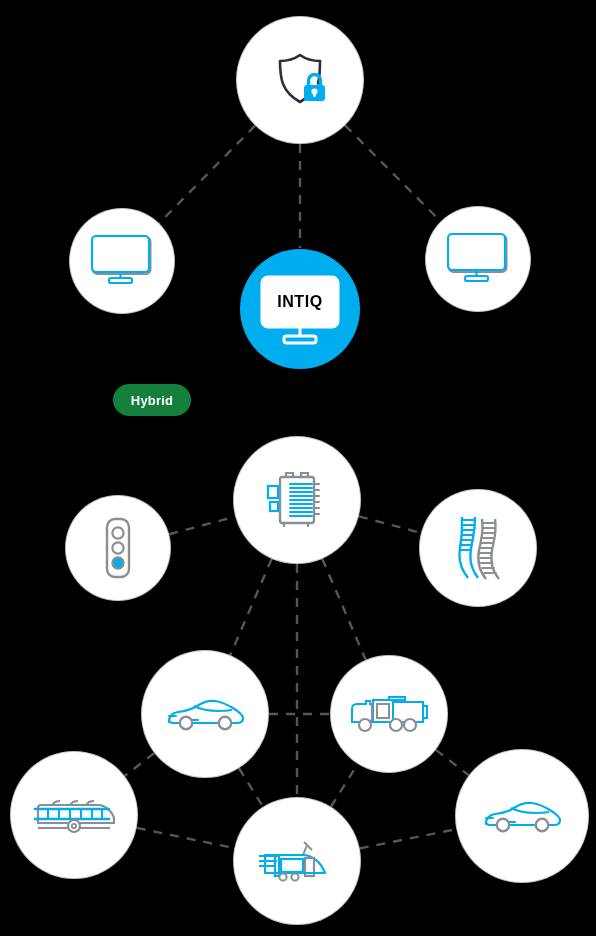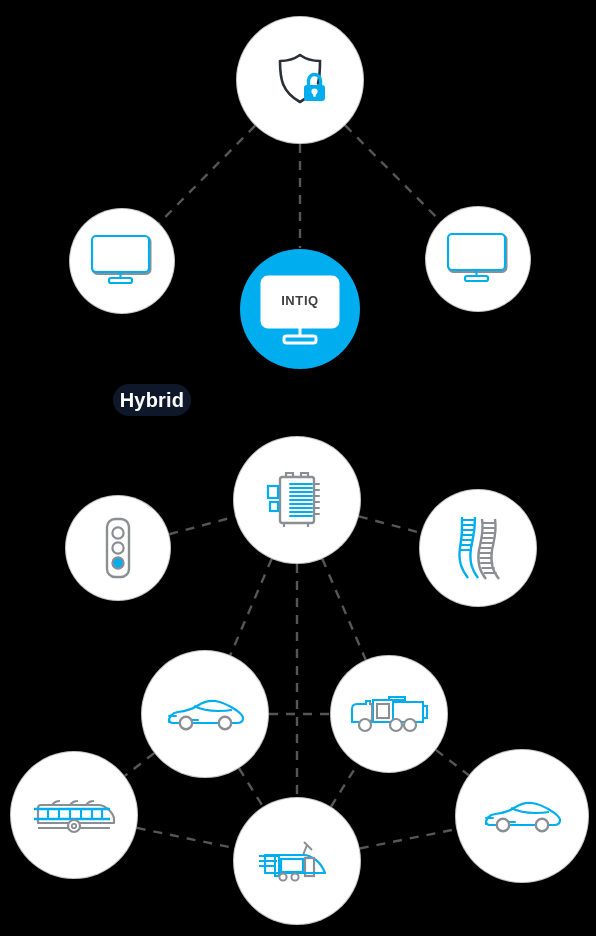--- a/index.html
+++ b/index.html
@@ -5,24 +5,24 @@
   html,body{margin:0;padding:0;background:#000;}
   body{width:596px;height:936px;overflow:hidden;
        font-family:"Liberation Sans","DejaVu Sans",sans-serif;}
   #stage{position:relative;width:596px;height:936px;background:#000;}
   #edges{position:absolute;left:0;top:0;width:596px;height:936px;}
   .node{position:absolute;border-radius:50%;background:#fff;
         display:flex;align-items:center;justify-content:center;
         box-shadow:0 0 0 1px rgba(220,220,220,.9);}
   .node.accent{background:#00AEEF;box-shadow:none;}
   .node svg{display:block;}
-  .badge{position:absolute;background:#0f172a;color:#fff;border-radius:999px;
-         font-size:20px;font-weight:bold;letter-spacing:.2px;
+  .badge{position:absolute;background:#15803d;color:#fff;border-radius:999px;
+         font-size:13px;font-weight:bold;letter-spacing:.2px;
          display:flex;align-items:center;justify-content:center;}
-  .intiq-label{position:absolute;font-size:13px;font-weight:bold;color:#404040;
+  .intiq-label{position:absolute;font-size:16px;font-weight:bold;color:#000000;
                letter-spacing:.6px;left:0;right:0;text-align:center;top:36px;}
   .intiq-wrap{position:relative;width:104px;height:104px;}
 </style>
 </head>
 <body>
 
 <div id="stage">
   <svg id="edges" viewBox="0 0 596 936">
       <line x1="255.12490693256964" y1="125.63141486070165" x2="159.16218644646577" y2="223.21148456848144" stroke="#565656" stroke-width="2.4" stroke-dasharray="9 8"></line>
       <line x1="300" y1="144" x2="300" y2="248" stroke="#565656" stroke-width="2.4" stroke-dasharray="9 8"></line>

